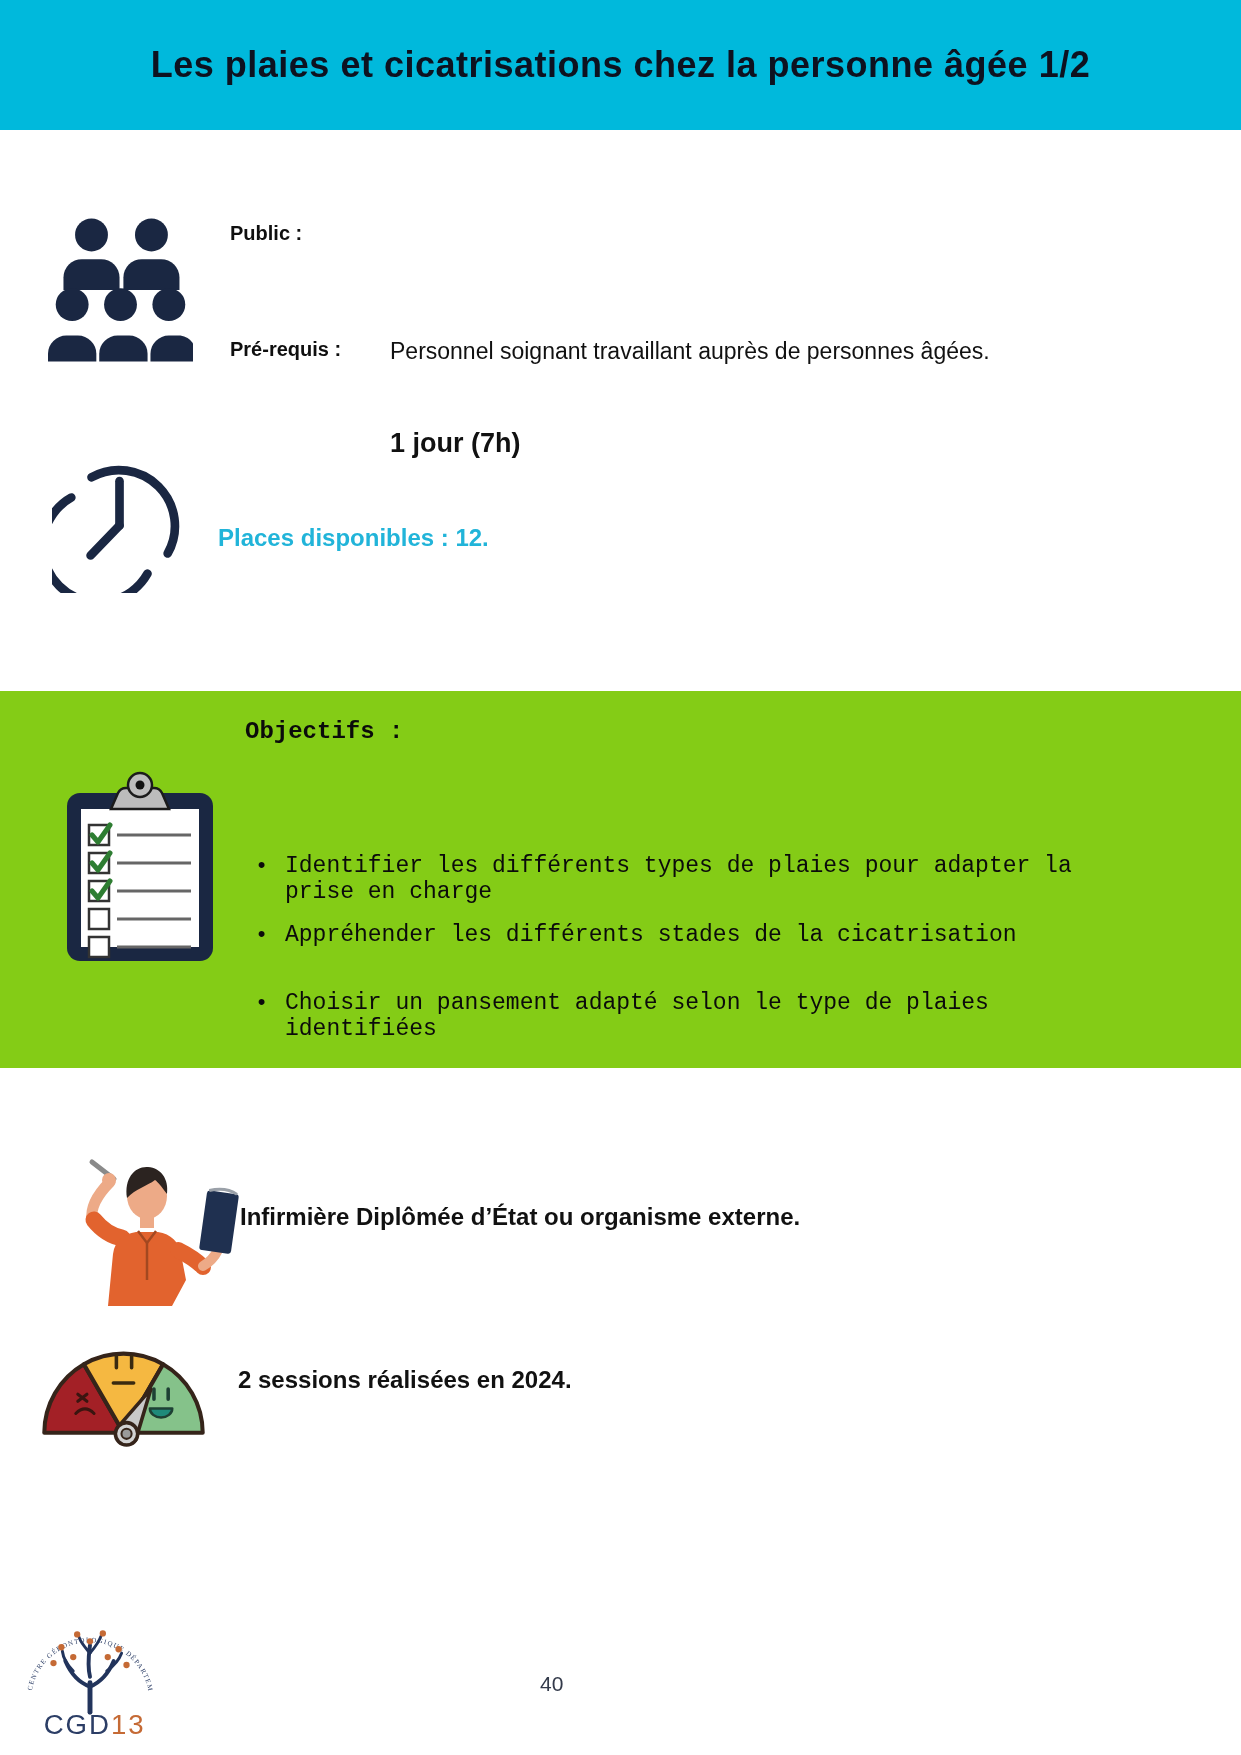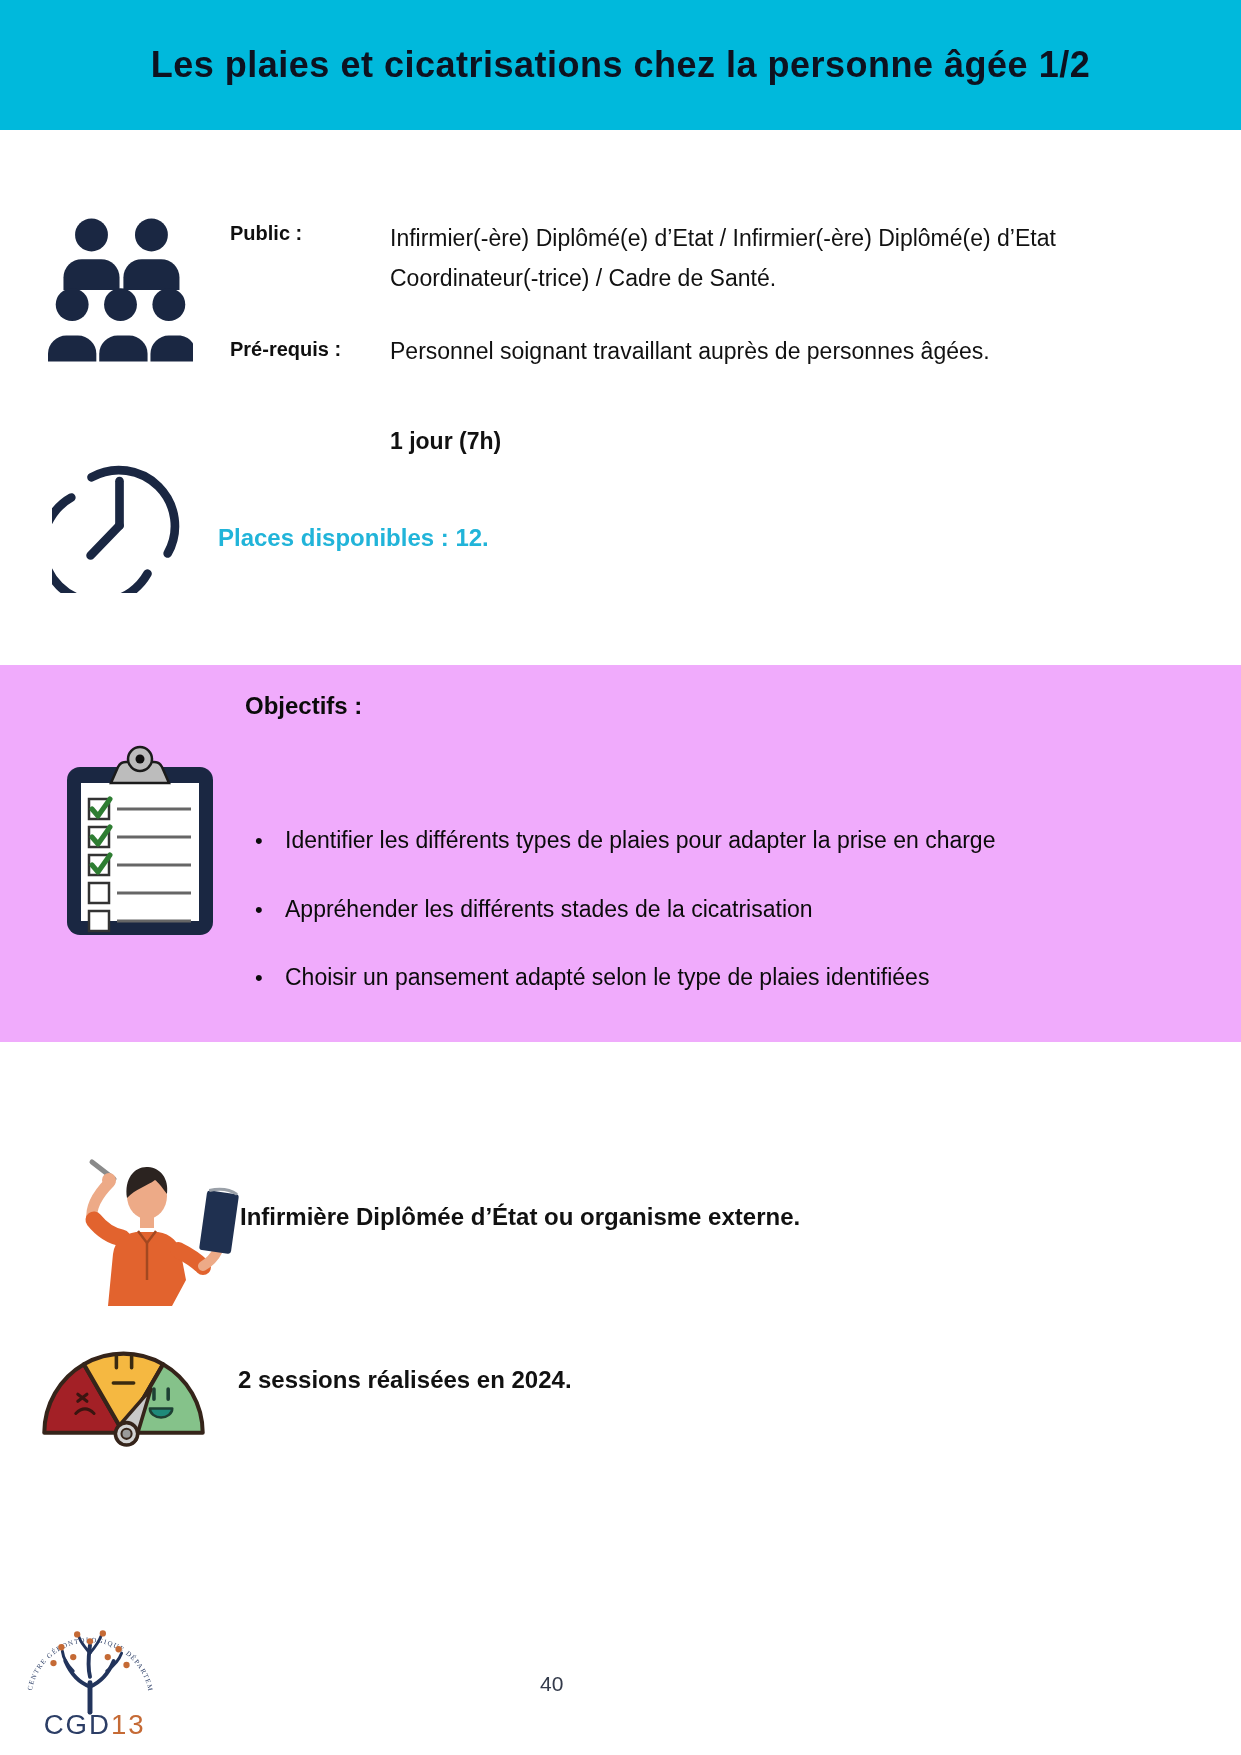--- a/index.html
+++ b/index.html
@@ -22,28 +22,29 @@
     font-size:36px;font-weight:bold;letter-spacing:.5px;color:#0d1220;
   }
   
   .people-icon{position:absolute;left:48px;top:208px;}
   .label{font-weight:bold;font-size:20px;color:#0f0f0f;}
   .public-label{position:absolute;left:230px;top:222px;}
   .public-value{position:absolute;left:390px;top:218px;width:770px;font-size:23px;line-height:40px;}
   .prerequis-label{position:absolute;left:230px;top:338px;}
   .prerequis-value{position:absolute;left:390px;top:338px;width:790px;font-size:23px;}
   
-  .duration-length{position:absolute;left:390px;top:428px;font-size:23px;font-weight:bold;text-align:right;}
+  .duration-length{position:absolute;left:390px;top:428px;font-size:27px;font-weight:bold;text-align:right;}
   .clock-icon{position:absolute;left:52px;top:458px;}
   .session-info{position:absolute;left:218px;top:486px;font-size:23px;}
   .places-info{position:absolute;left:218px;top:524px;font-size:24px;font-weight:bold;color:#21b4d9;}
   
   .objectives-panel{
-    position:absolute;left:0;top:665px;width:1241px;height:377px;
-    background:#f0abfc;
+    position:absolute;left:0;top:691px;width:1241px;height:377px;
+    background:#84cc16;
+    font-family:Liberation Mono, monospace;
   }
   .objectives-heading{position:absolute;left:245px;top:27px;font-size:24px;font-weight:bold;color:#0b0b0b;}
   .clipboard-icon{position:absolute;left:55px;top:78px;}
   .bullet{position:absolute;left:255px;font-size:23px;color:#0b0b0b;padding-left:30px;width:850px;}
   .bullet::before{
     content:"•";position:absolute;left:0;top:1px;font-size:22px;
   }
   .bullet.b1{top:93px;}
   .bullet.b2{top:162px;}
   .bullet.b3{top:231px;}
@@ -76,21 +77,20 @@
       <circle cx="25" cy="99" r="17"></circle>
       <circle cx="75" cy="99" r="17"></circle>
       <circle cx="125" cy="99" r="17"></circle>
       <path d="M0,158 v-8 a19,19 0 0 1 19,-19 h12 a19,19 0 0 1 19,19 v8 z"></path>
       <path d="M53,158 v-8 a19,19 0 0 1 19,-19 h12 a19,19 0 0 1 19,19 v8 z"></path>
       <path d="M106,158 v-8 a19,19 0 0 1 19,-19 h12 a19,19 0 0 1 13,8 v19 z"></path>
     </svg>
   </div>
 
   <div class="label public-label">Public :</div>
-  <div class="public-value">Infirmier(-ère) Diplômé(e) d’Etat / Infirmier(-ère) Diplômé(e) d’Etat Coordinateur(-trice) / Cadre de Santé.</div>
   <div class="label prerequis-label">Pré-requis  :</div>
   <div class="prerequis-value">Personnel soignant travaillant auprès de personnes âgées.</div>
 
   <div class="duration-length">1 jour (7h)</div>
 
   <div class="clock-icon">
     <svg width="135" height="135" viewBox="0 0 140 140" fill="none" xmlns="http://www.w3.org/2000/svg">
       <path d="M41,20 A58,58 0 0 1 120,99" stroke="#1a2742" stroke-width="9" stroke-linecap="round"></path>
       <path d="M99,120 A58,58 0 1 1 20,41" stroke="#1a2742" stroke-width="9" stroke-linecap="round"></path>
       <path d="M70,70 L70,24" stroke="#1a2742" stroke-width="9" stroke-linecap="round"></path>

